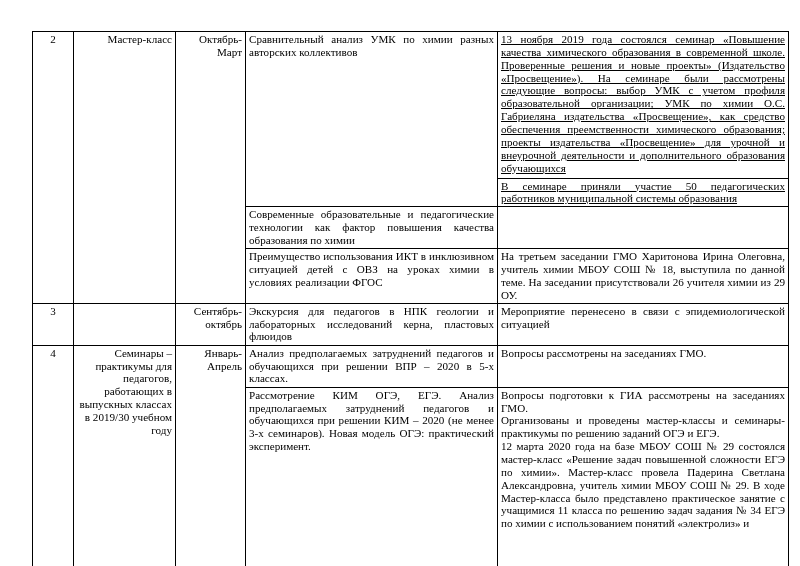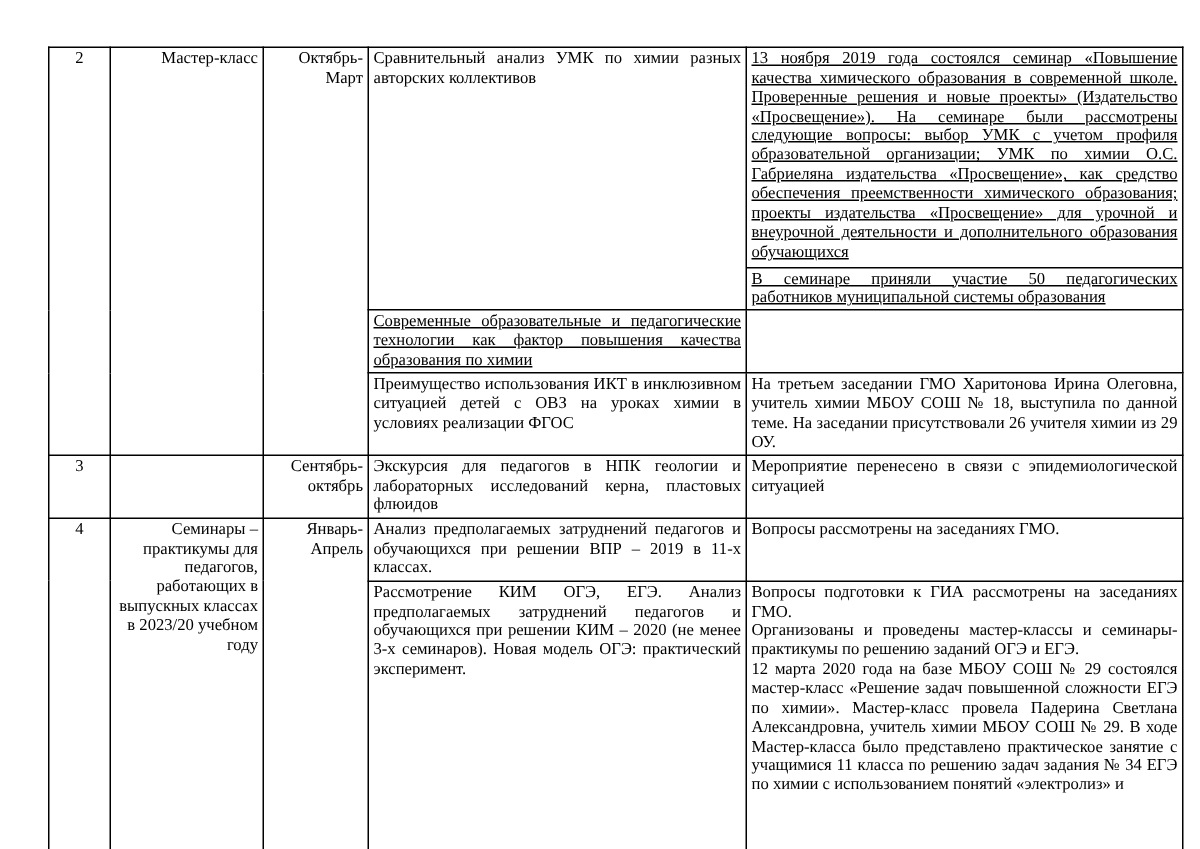--- a/index.html
+++ b/index.html
@@ -99,21 +99,21 @@
               </tr>
               <tr>
                 <td>В семинаре приняли участие 50 педагогических работников муниципальной системы образования</td>
               </tr>
             </tbody>
           </table>
         </td>
       </tr>
 
       <tr>
-        <td class="c-topic" style="height:42px;text-decoration:underline;">
+        <td class="c-topic" style="height:42px;">
           <span>Современные образовательные и педагогические технологии как фактор повышения качества образования по химии</span>
         </td>
         <td class="c-result" style="height:42px;"></td>
       </tr>
 
       <tr>
         <td class="c-topic" style="height:54px;">
           <span>Преимущество использования ИКТ в инклюзивном ситуацией детей с ОВЗ на уроках химии в условиях реализации ФГОС</span>
         </td>
         <td class="c-result" style="height:54px;">
@@ -137,27 +137,27 @@
         <td class="c-result" style="height:42px;">
           <span>Мероприятие перенесено в связи с эпидемиологической ситуацией</span>
         </td>
       </tr>
 
       <tr>
         <td class="c-num" rowspan="2">
           <span>4</span>
         </td>
         <td class="c-form" rowspan="2">
-          <span>Семинары – практикумы для педагогов, работающих в выпускных классах в 2023/20 учебном году</span>
+          <span>Семинары – практикумы для педагогов, работающих в выпускных классах в 2019/30 учебном году</span>
         </td>
         <td class="c-term" rowspan="2">
           <span>Январь-Апрель</span>
         </td>
         <td class="c-topic" style="height:42px;">
-          <span>Анализ предполагаемых затруднений педагогов и обучающихся при решении ВПР – 2019 в 11-х классах.</span>
+          <span>Анализ предполагаемых затруднений педагогов и обучающихся при решении ВПР – 2020 в 5-х классах.</span>
         </td>
         <td class="c-result" style="height:42px;">
           <span>Вопросы рассмотрены на заседаниях ГМО.</span>
         </td>
       </tr>
 
       <tr>
         <td class="c-topic" style="height:182px;">
           <span>Рассмотрение КИМ ОГЭ, ЕГЭ. Анализ предполагаемых затруднений педагогов и обучающихся при решении КИМ – 2020 (не менее 3-х семинаров). Новая модель ОГЭ: практический эксперимент.</span>
         </td>

